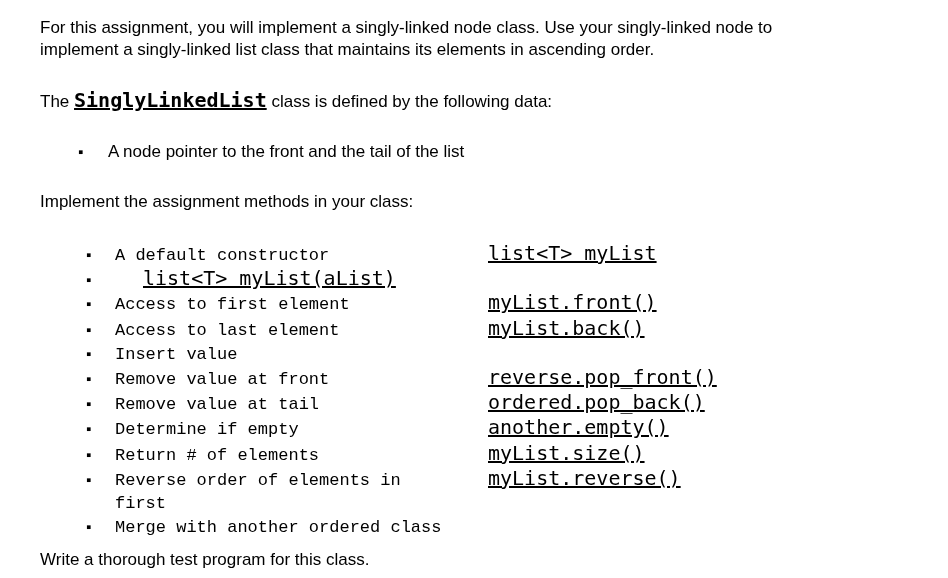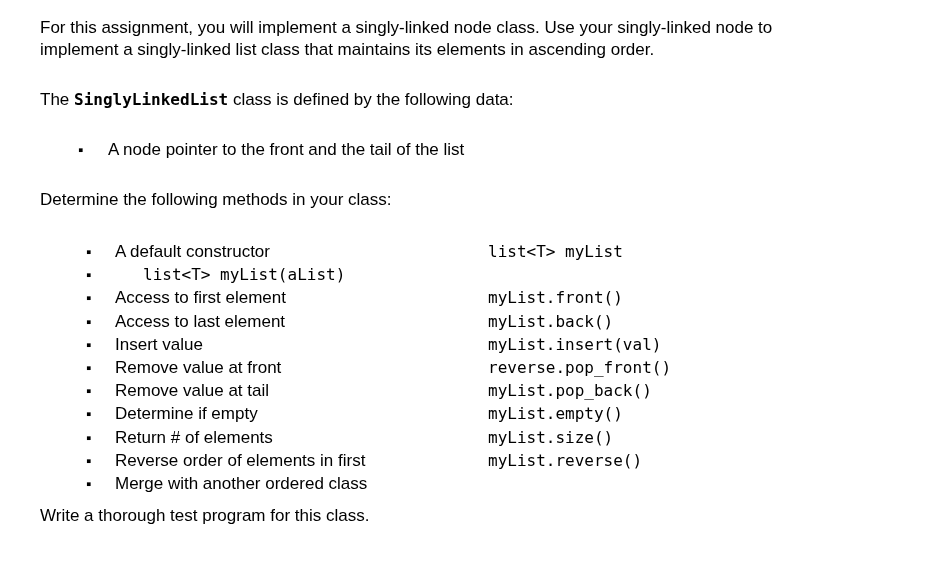--- a/index.html
+++ b/index.html
@@ -12,21 +12,22 @@
     font-family: "Liberation Sans", sans-serif;
     font-size: 17px;
     box-sizing: border-box;
     padding: 17px 30px 16px 40px;
     overflow: hidden;
   }
   .line { line-height: 22px; white-space: pre; }
   .para-gap { margin-top: 28px; }
   .mono {
     font-family: "DejaVu Sans Mono", "Liberation Mono", monospace;
-    font-size: 16px;
+    font-size: 20px;
+    text-decoration: underline;
   }
   .mono-bold { font-weight: bold; }
   .data-bullet-row {
     margin-top: 28px;
     line-height: 22px;
     display: flex;
     align-items: baseline;
   }
   .data-bullet-row .bullet {
     margin-left: 38px;
@@ -39,21 +40,21 @@
     display: flex;
     align-items: baseline;
     line-height: 23.2px;
   }
   .method-row .bullet {
     margin-left: 46px;
     width: 29px;
     font-size: 15px;
     flex: 0 0 auto;
   }
-  .method-row .label { width: 345px; flex: 0 0 auto; }
+  .method-row .label { width: 345px; flex: 0 0 auto; font-family: Liberation Mono, monospace; }
   .method-row .code { white-space: pre; margin-left: 28px; }
   .caret {
     display: inline-block;
     width: 2px;
     height: 16px;
     background: #000000;
     vertical-align: -2px;
   }
   .footer-line { margin-top: 10px; line-height: 22px; }
 </style>
@@ -65,21 +66,21 @@
   <div class="line">For this assignment, you will implement a singly-linked node class. Use your singly-linked node to</div>
   <div class="line">implement a singly-linked list class that maintains its elements in ascending order.</div>
 
   <div class="line para-gap"><span>The </span><span class="mono mono-bold">SinglyLinkedList</span><span> class is defined by the following data:</span></div>
 
   <div class="data-bullet-row">
     <span class="bullet">▪</span>
     <span>A node pointer to the front and the tail of the list</span>
   </div>
 
-  <div class="line para-gap">Determine the following methods in your class:</div>
+  <div class="line para-gap">Implement the assignment methods in your class:</div>
 
   <div class="methods-list">
       <div class="method-row">
     <span class="bullet">▪</span>
     <span class="label">A default constructor</span>
     <span class="code mono">list&lt;T&gt; myList</span>
   </div>
       <div class="method-row">
     <span class="bullet">▪</span>
     <span class="code mono">list&lt;T&gt; myList(aList)</span>
@@ -90,36 +91,35 @@
     <span class="code mono">myList.front()</span>
   </div>
       <div class="method-row">
     <span class="bullet">▪</span>
     <span class="label">Access to last element</span>
     <span class="code mono">myList.back()</span>
   </div>
       <div class="method-row">
     <span class="bullet">▪</span>
     <span class="label">Insert value</span>
-    <span class="code mono">myList.insert(val)</span>
   </div>
       <div class="method-row">
     <span class="bullet">▪</span>
     <span class="label">Remove value at front</span>
     <span class="code mono">reverse.pop_front()</span>
   </div>
       <div class="method-row">
     <span class="bullet">▪</span>
     <span class="label">Remove value at tail</span>
-    <span class="code mono">myList.pop_back()</span>
+    <span class="code mono">ordered.pop_back()</span>
   </div>
       <div class="method-row">
     <span class="bullet">▪</span>
     <span class="label">Determine if empty</span>
-    <span class="code mono">myList.empty()</span>
+    <span class="code mono">another.empty()</span>
   </div>
       <div class="method-row">
     <span class="bullet">▪</span>
     <span class="label">Return # of elements</span>
     <span class="code mono">myList.size()</span>
   </div>
       <div class="method-row">
     <span class="bullet">▪</span>
     <span class="label">Reverse order of elements in first</span>
     <span class="code mono">myList.reverse()</span>

